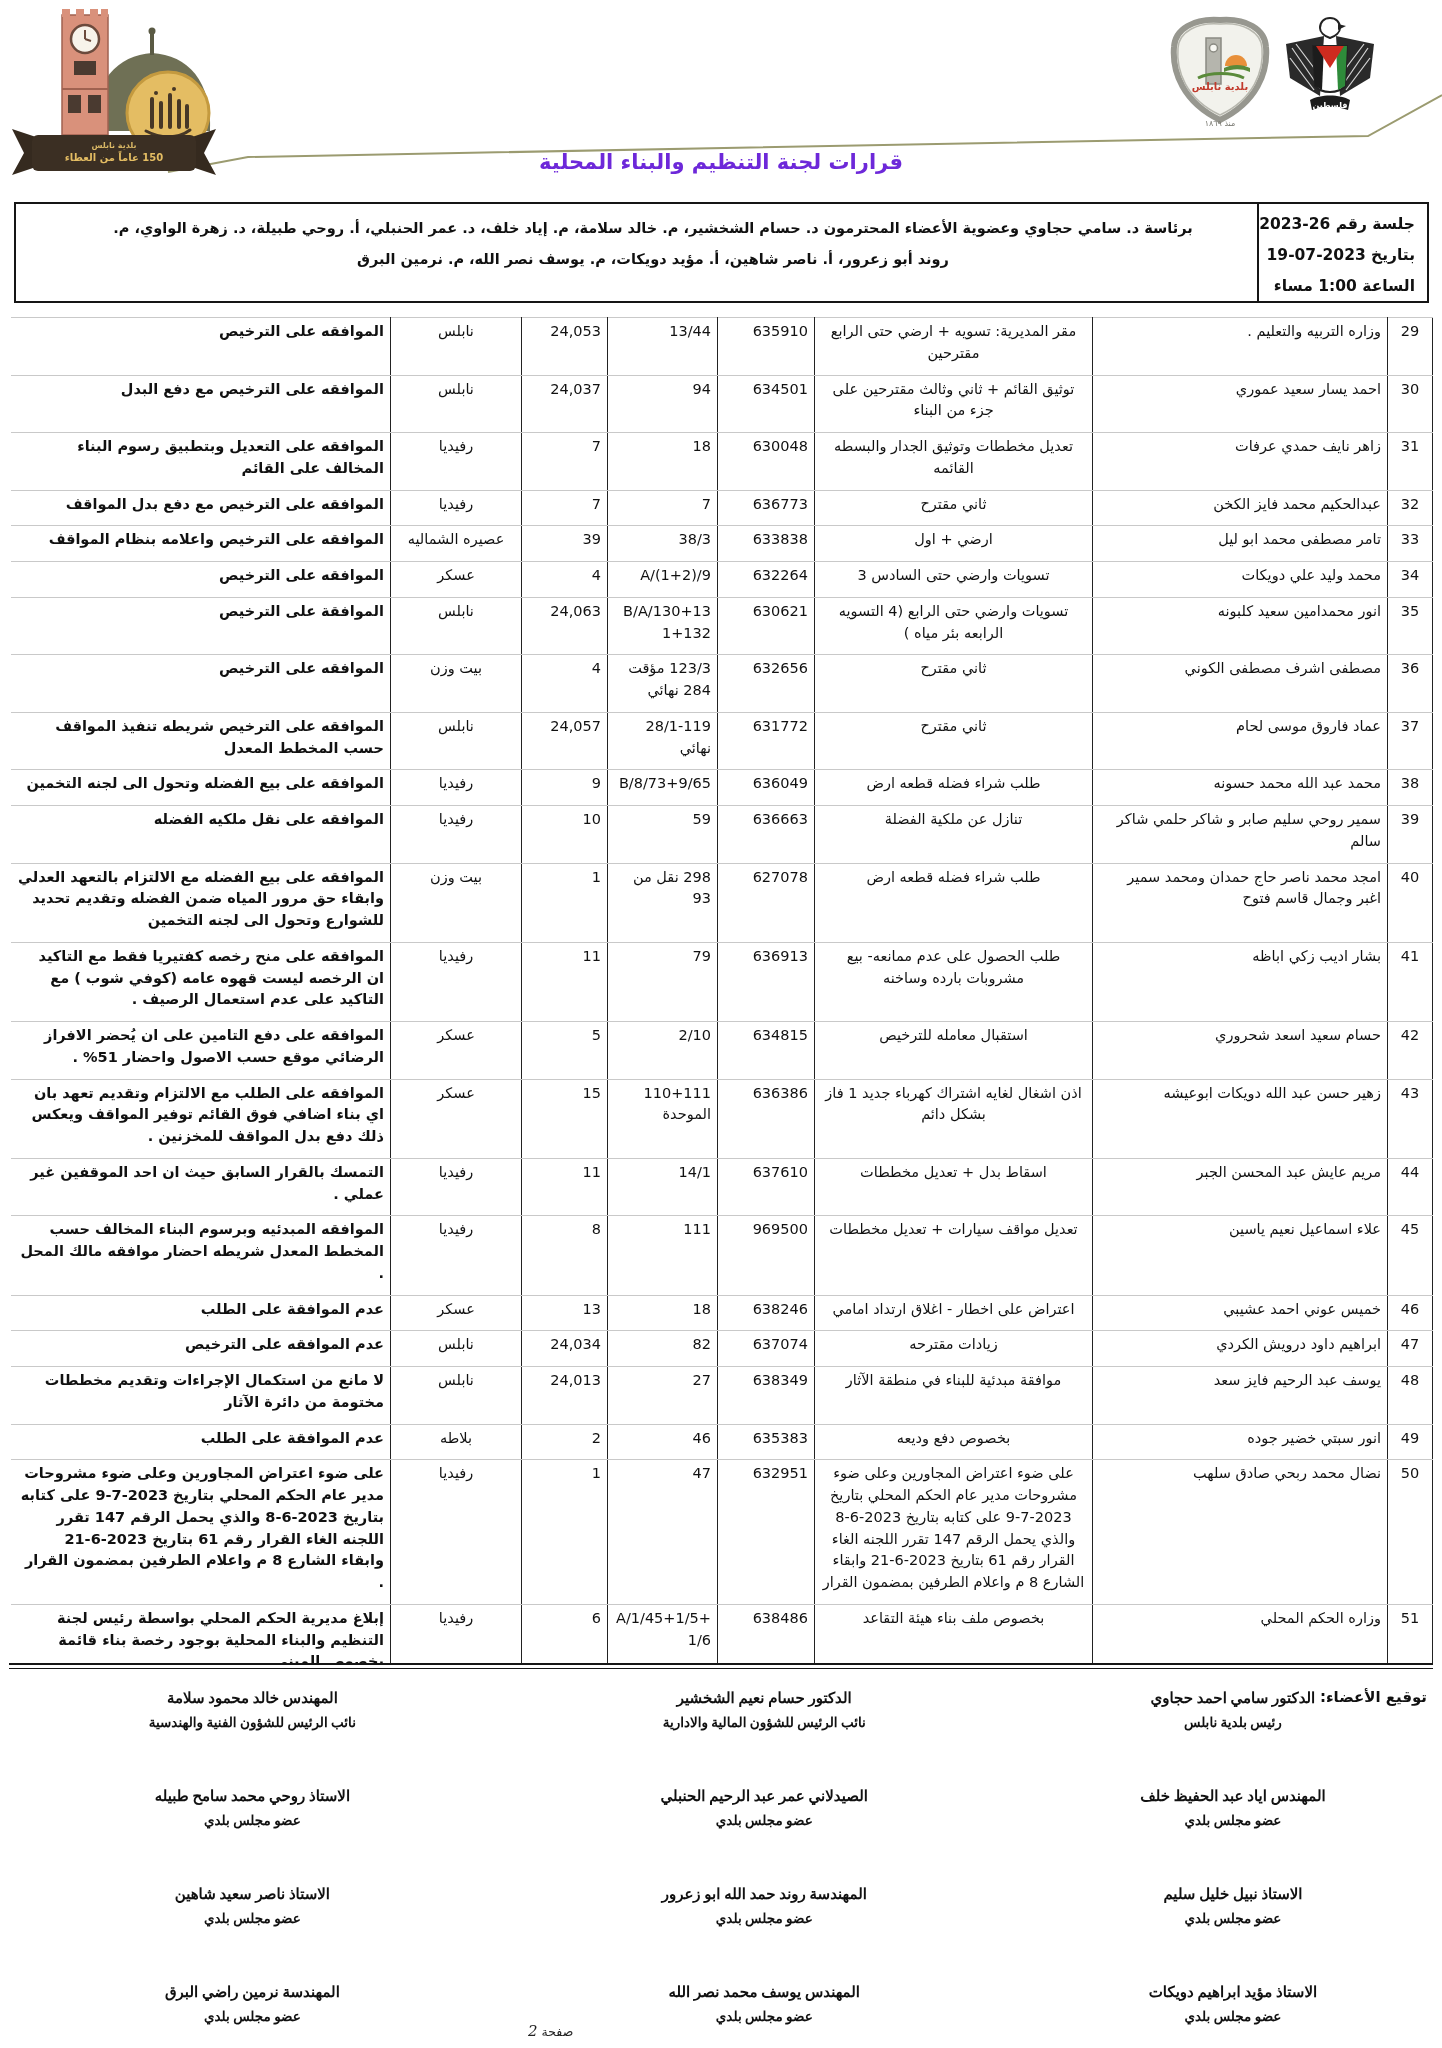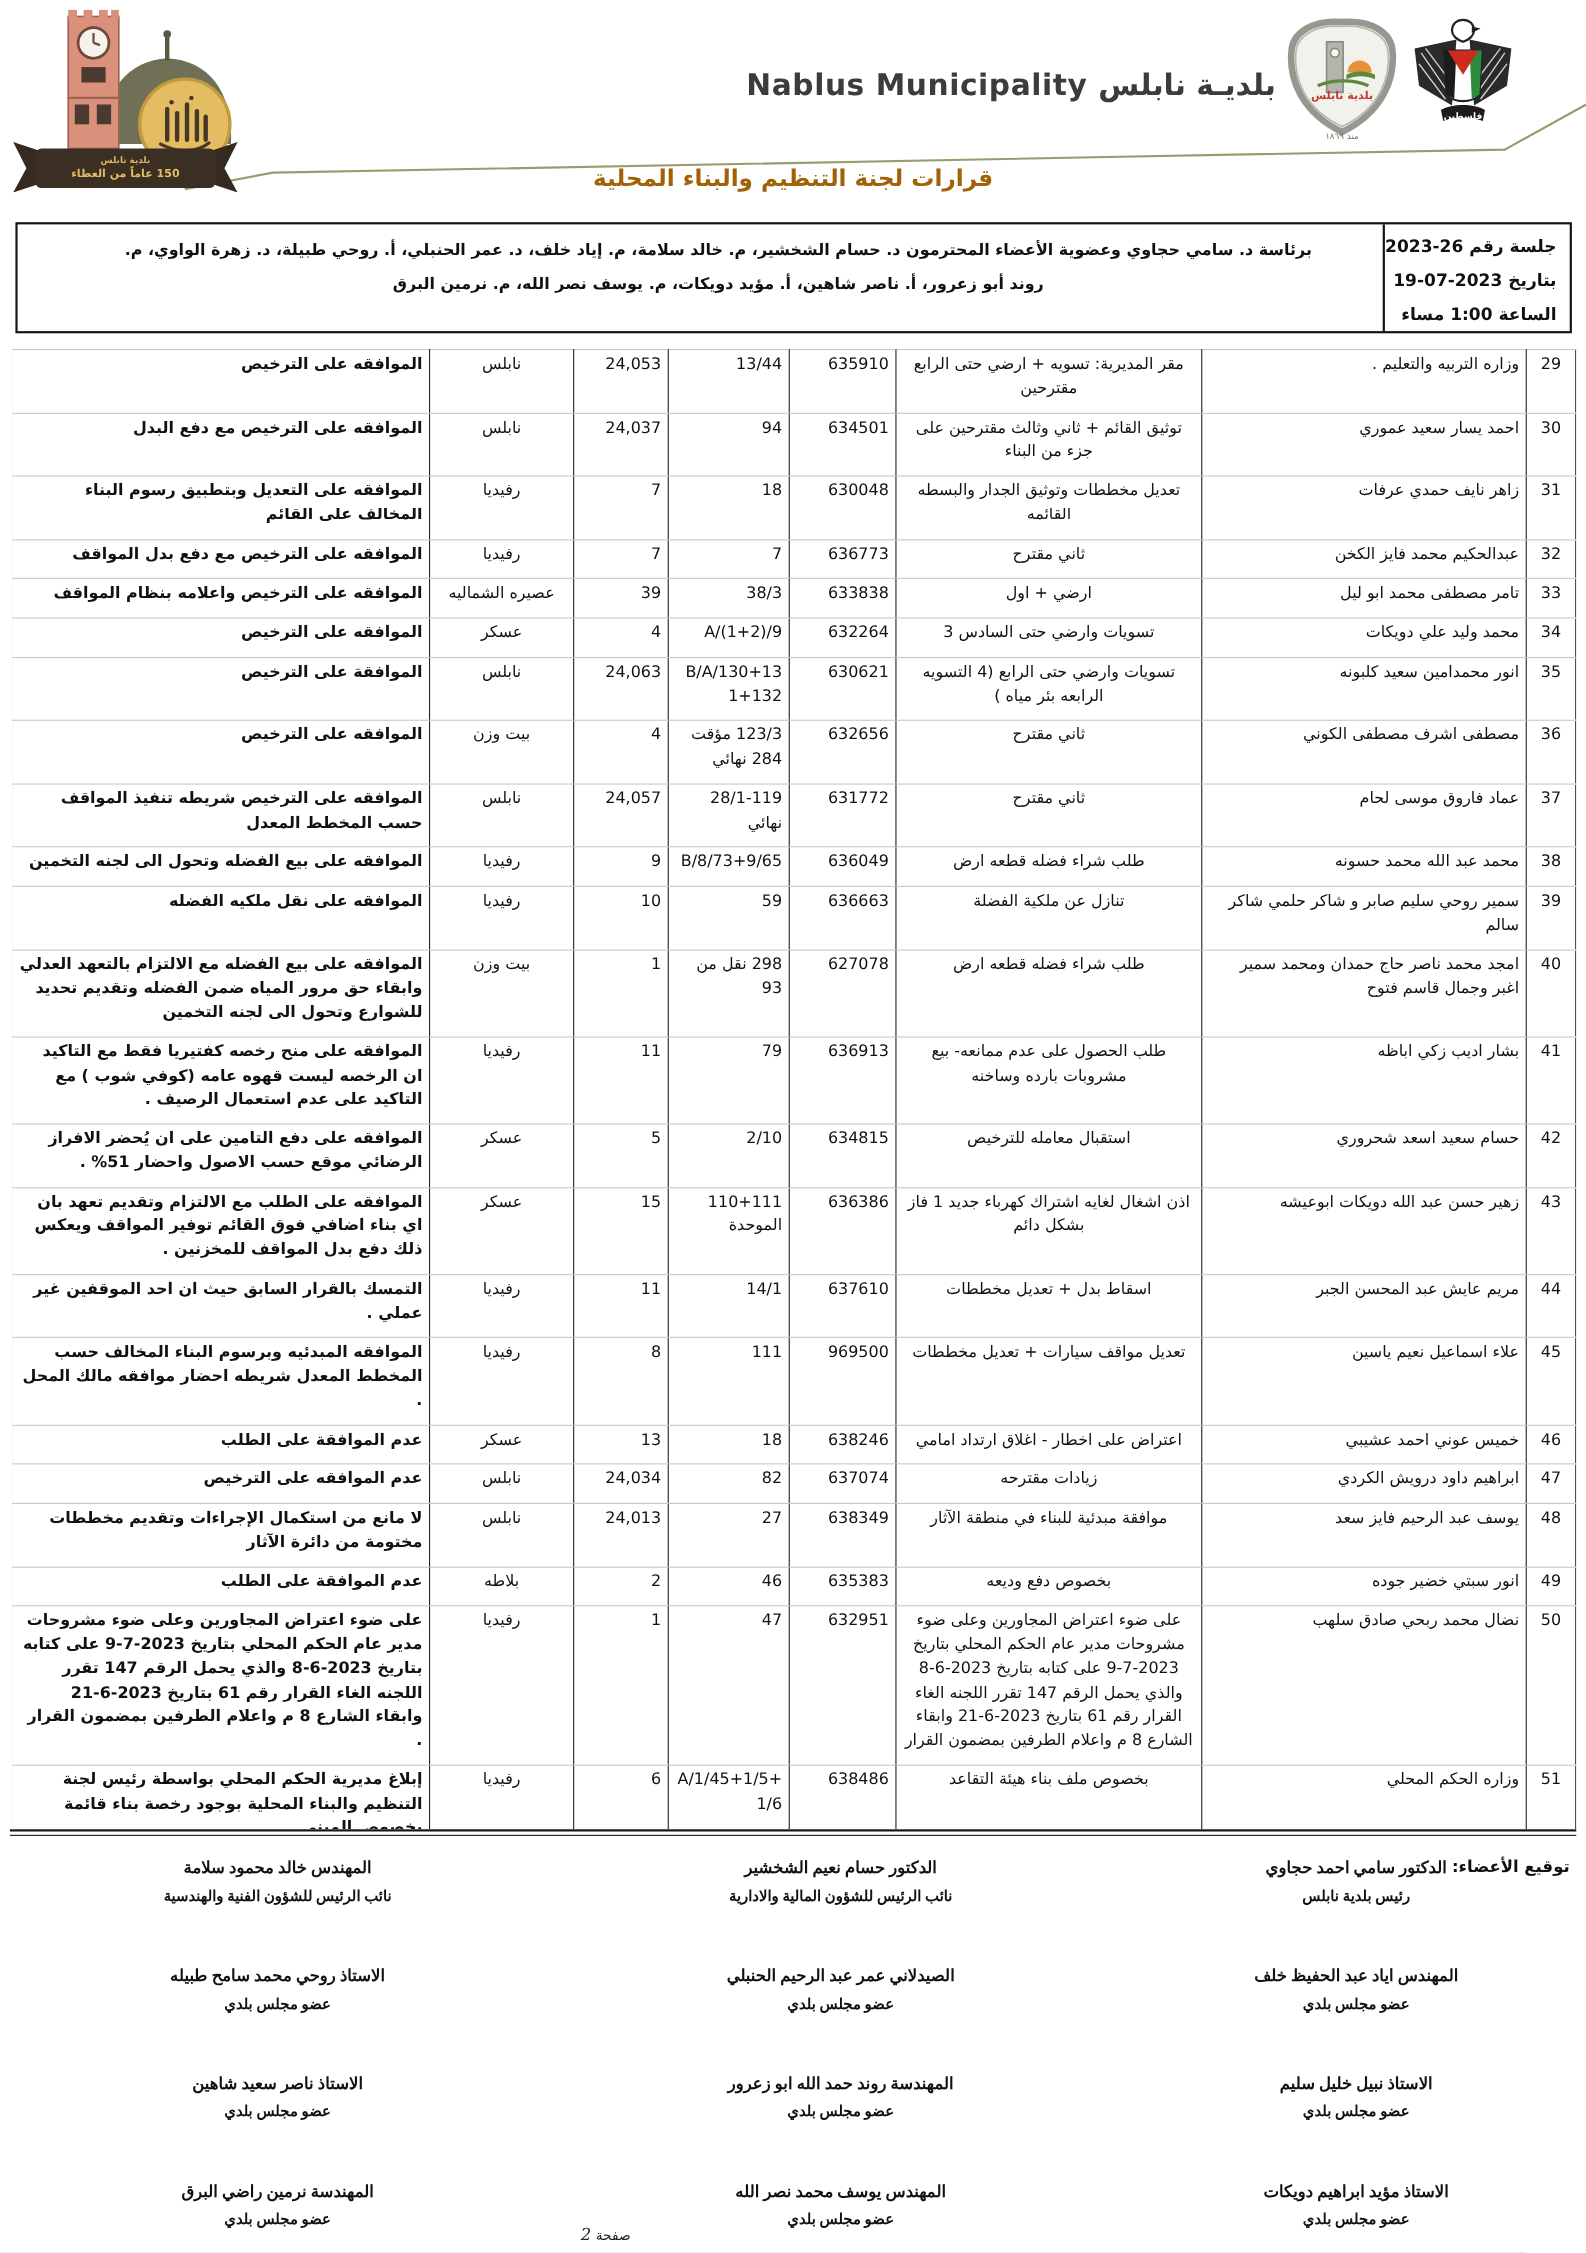--- a/index.html
+++ b/index.html
@@ -7,21 +7,21 @@
     position:relative;width:1442px;height:2048px;margin:0 auto;background:#ffffff;
     overflow:hidden;font-family:"DejaVu Sans",sans-serif;color:#111;direction:rtl;
   }
   
   .logo150{position:absolute;left:6px;top:3px;width:216px;height:172px;}
   .brand-cluster{position:absolute;right:62px;top:16px;display:flex;flex-direction:row;direction:ltr;align-items:flex-start;gap:10px;}
   .wordmark{display:flex;direction:ltr;gap:10px;align-items:baseline;margin-top:46px;
     font-weight:bold;font-size:27px;color:#3c3c3c;letter-spacing:.5px;white-space:nowrap;}
   .deco-lines{position:absolute;left:0;top:0;width:1442px;height:200px;pointer-events:none;}
   .page-title{position:absolute;top:150px;left:0;width:100%;text-align:center;
-    font-size:21px;font-weight:bold;color:#a16207;}
+    font-size:21px;font-weight:bold;color:#6d28d9;}
   
   .session-box{position:absolute;top:202px;left:14px;right:13px;height:101px;
     border:2px solid #151515;display:flex;box-sizing:border-box;background:#fff;}
   .session-meta{width:170px;border-left:2px solid #151515;box-sizing:border-box;
     padding:5px 12px 0 4px;font-weight:bold;font-size:15.5px;line-height:2.0;white-space:nowrap;}
   .attendees{flex:1;text-align:center;padding:9px 18px 0 23px;font-weight:bold;
     font-size:14.5px;line-height:2.15;margin-left:28px;}
   
   .table-wrap{position:absolute;top:317px;right:9px;left:11px;height:1346px;overflow:hidden;}
   table.decisions{width:100%;border-collapse:collapse;table-layout:fixed;
@@ -91,24 +91,20 @@
     <g>
       <polygon points="30,134 6,126 18,150 6,172 30,164" fill="#352a1f"></polygon>
       <polygon points="186,134 210,126 198,150 210,172 186,164" fill="#352a1f"></polygon>
       <rect x="26" y="132" width="164" height="36" rx="6" fill="#3b2f23"></rect>
       <text x="108" y="145" text-anchor="middle" font-family="DejaVu Sans, sans-serif" font-size="8" font-weight="bold" fill="#d9b765">بلدية نابلس</text>
       <text x="108" y="158" text-anchor="middle" font-family="DejaVu Sans, sans-serif" font-size="10" font-weight="bold" fill="#e4bd63">150 عاماً من العطاء</text>
     </g>
   </svg>
 
   <div class="brand-cluster">
-    <div class="wordmark">
-      <span>Nablus Municipality</span>
-      <span>بلديـة نابلس</span>
-    </div>
 
     <svg width="100" height="112" viewBox="0 0 100 112">
       <path d="M50,4 C76,2 95,13 96,31 C98,56 87,86 50,104 C13,86 2,56 4,31 C5,13 24,2 50,4 Z" fill="#f2f2ec" stroke="#97978f" stroke-width="6"></path>
       <path d="M50,8 C73,6 91,16 92,32 C94,55 84,83 50,99 C16,83 6,55 8,32 C9,16 27,6 50,8 Z" fill="none" stroke="#b7b7ae" stroke-width="1.5"></path>
       <rect x="36" y="22" width="15" height="46" fill="#b5b5ad" stroke="#8a8a82" stroke-width="1.5"></rect>
       <circle cx="43.5" cy="32" r="4" fill="#f7f7f2" stroke="#8a8a82" stroke-width="1.5"></circle>
       <path d="M55,50 a11,11 0 0 1 22,0 Z" fill="#e8903a"></path>
       <path d="M54,52 C62,48 72,48 80,52 L80,56 C70,52 62,53 54,56 Z" fill="#5a8a3a"></path>
       <path d="M28,62 C40,56 62,56 74,62" fill="none" stroke="#5a8a3a" stroke-width="3"></path>
       <text x="50" y="74" text-anchor="middle" font-family="DejaVu Sans, sans-serif" font-size="10" font-weight="bold" fill="#c23a2c">بلدية نابلس</text>

